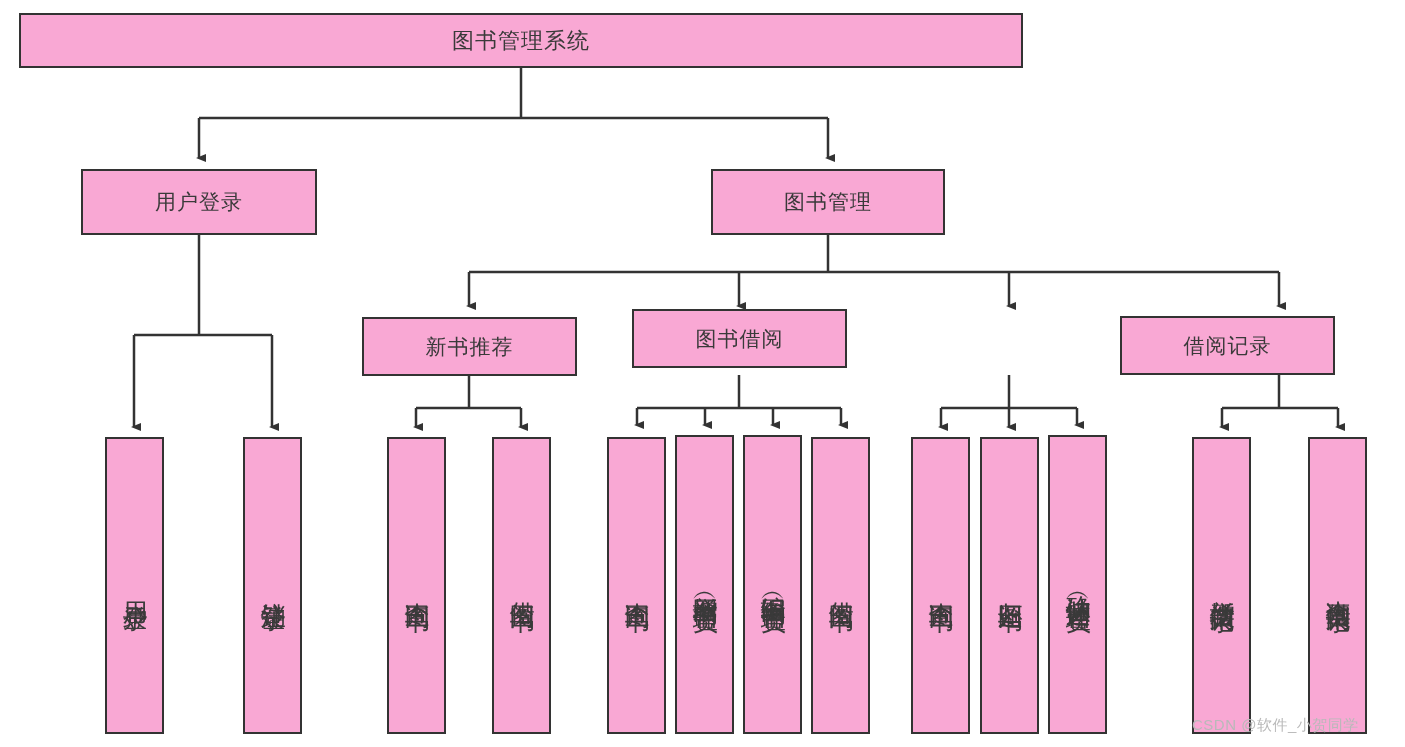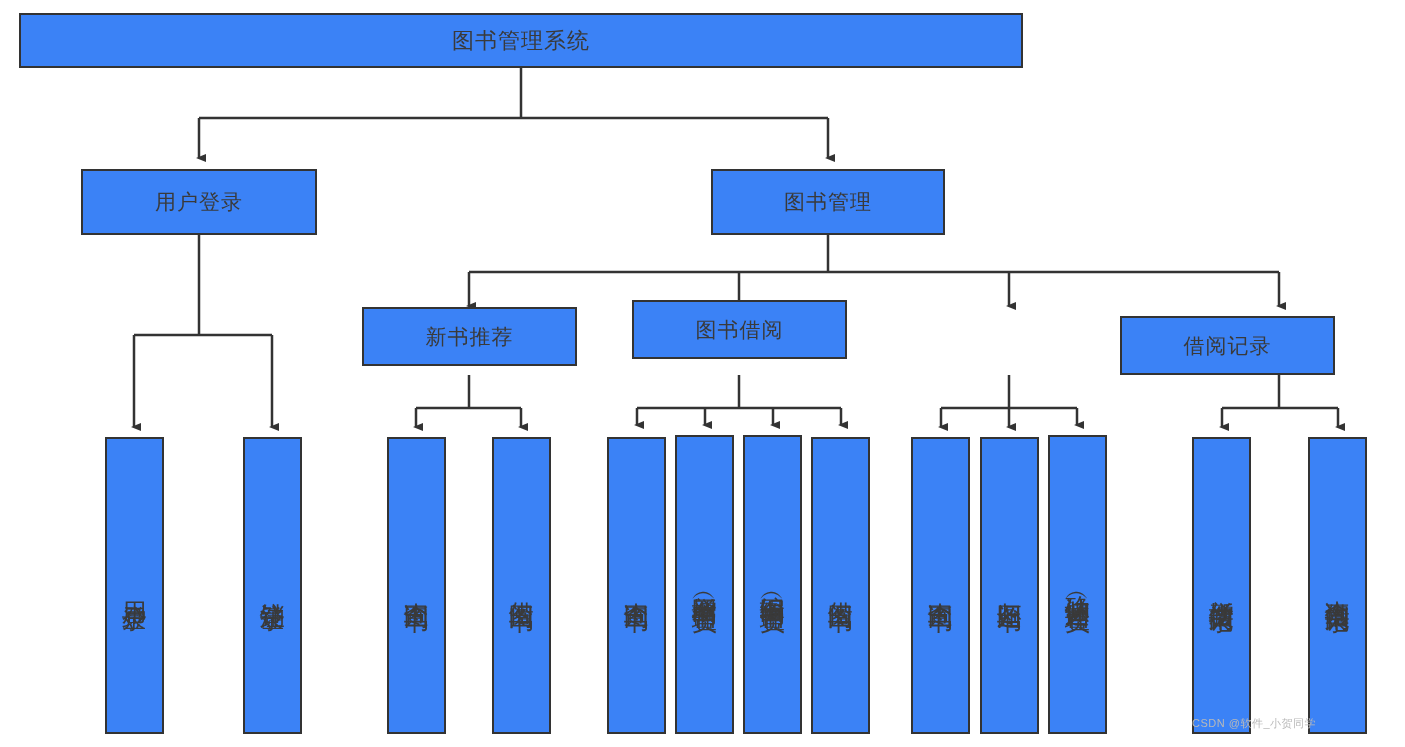--- a/index.html
+++ b/index.html
@@ -22,27 +22,28 @@
     position: absolute;
     left: 0;
     top: 0;
     width: 1405px;
     height: 747px;
     pointer-events: none;
   }
   .node {
     position: absolute;
     box-sizing: border-box;
-    background: #3b82f6;
+    background: #f9a8d4;
     border: 2px solid #333333;
     display: flex;
     align-items: center;
     justify-content: center;
     text-align: center;
     color: #3a3a3a;
+    font-family: Liberation Serif, serif;
   }
   .node.h {
     font-size: 21px;
     letter-spacing: 1px;
   }
   .node.v {
     writing-mode: vertical-rl;
     text-orientation: upright;
     font-size: 25px;
     line-height: 1.05;
@@ -52,21 +53,21 @@
   .node.v .label {
     writing-mode: vertical-rl;
     text-orientation: upright;
     white-space: nowrap;
   }
   .node.root {
     font-size: 22px;
   }
   .watermark {
     position: absolute;
-    font-size: 11px;
+    font-size: 15px;
     color: #b9b9b9;
     white-space: nowrap;
     letter-spacing: 0.5px;
   }
 </style>
 </head>
 <body>
 
 <div id="canvas">
 
@@ -124,24 +125,24 @@
     <span class="label">图书管理系统</span>
   </div>
 
   <div class="node h" style="left:81px; top:169px; width:236px; height:66px;">
     <span class="label">用户登录</span>
   </div>
   <div class="node h" style="left:711px; top:169px; width:234px; height:66px;align-items:center;">
     <span class="label">图书管理</span>
   </div>
 
-  <div class="node h" style="left:362px; top:307px; width:215px; height:59px;">
+  <div class="node h" style="left:362px; top:317px; width:215px; height:59px;">
     <span class="label">新书推荐</span>
   </div>
-  <div class="node h" style="left:632px; top:300px; width:215px; height:59px;text-align:right;">
+  <div class="node h" style="left:632px; top:309px; width:215px; height:59px;text-align:right;">
     <span class="label">图书借阅</span>
   </div>
   <div class="node h" style="left:1120px; top:316px; width:215px; height:59px;">
     <span class="label">借阅记录</span>
   </div>
 
   <div class="node v" style="left:105px; top:437px; width:59px; height:297px;">
     <span class="label">用户登录</span>
   </div>
   <div class="node v" style="left:243px; top:437px; width:59px; height:297px;">

